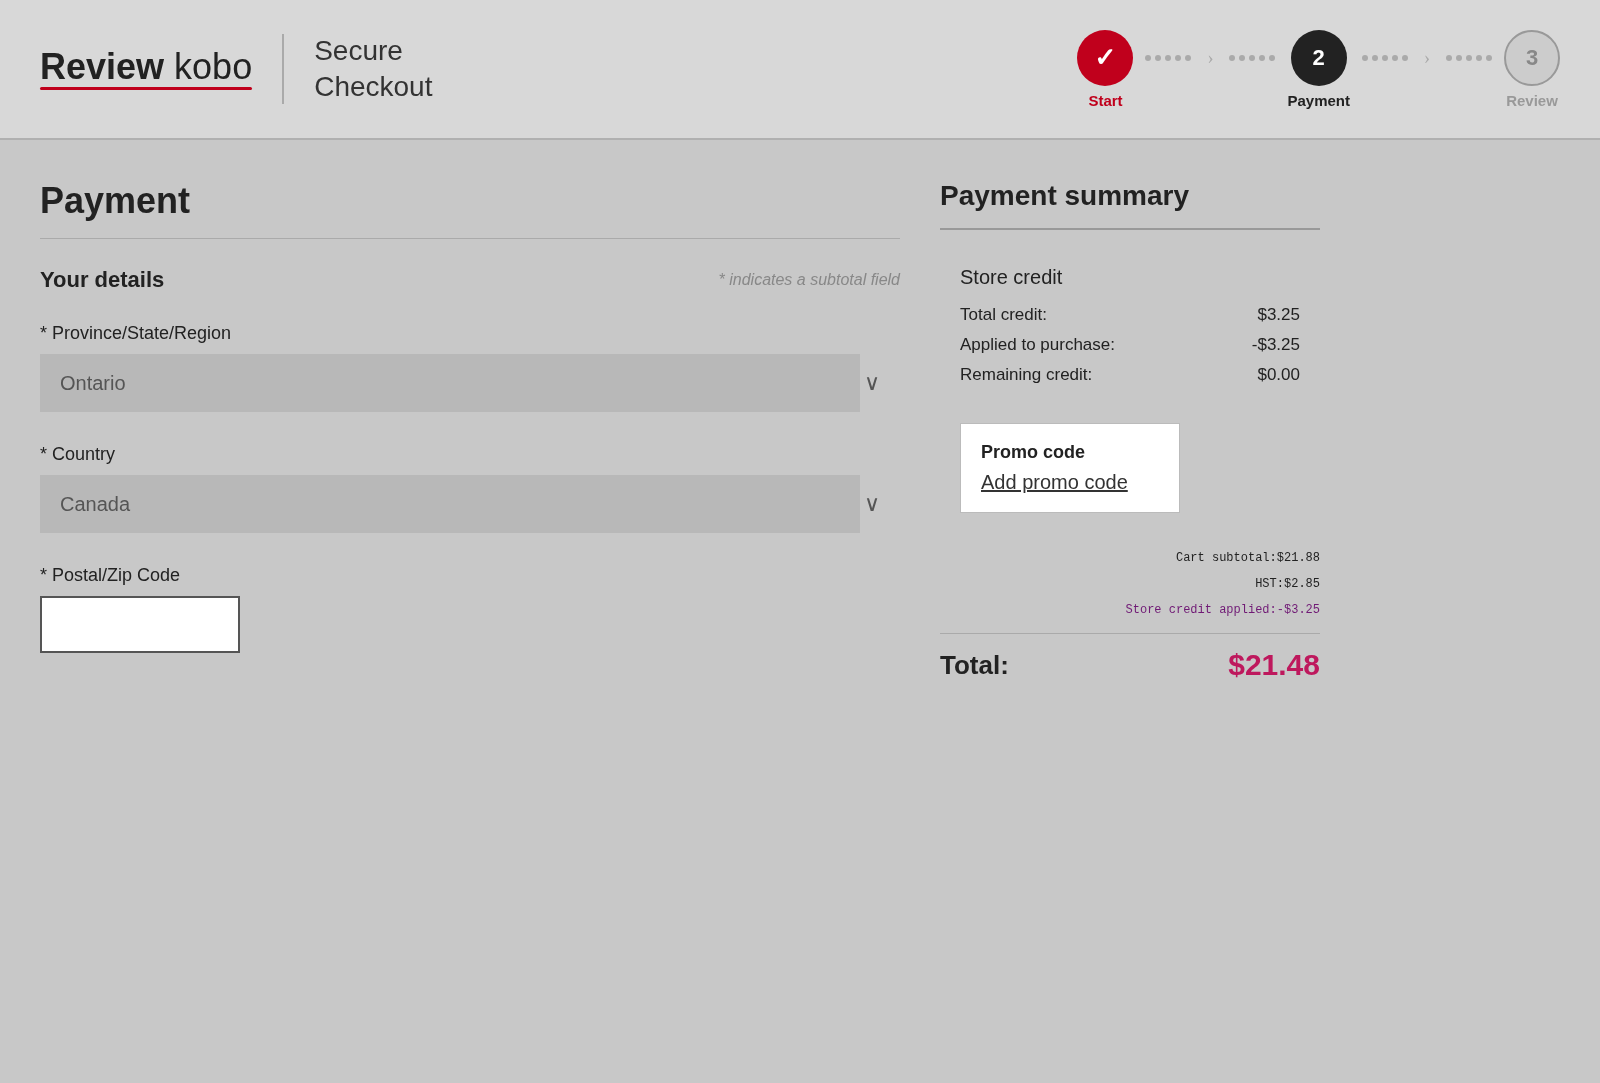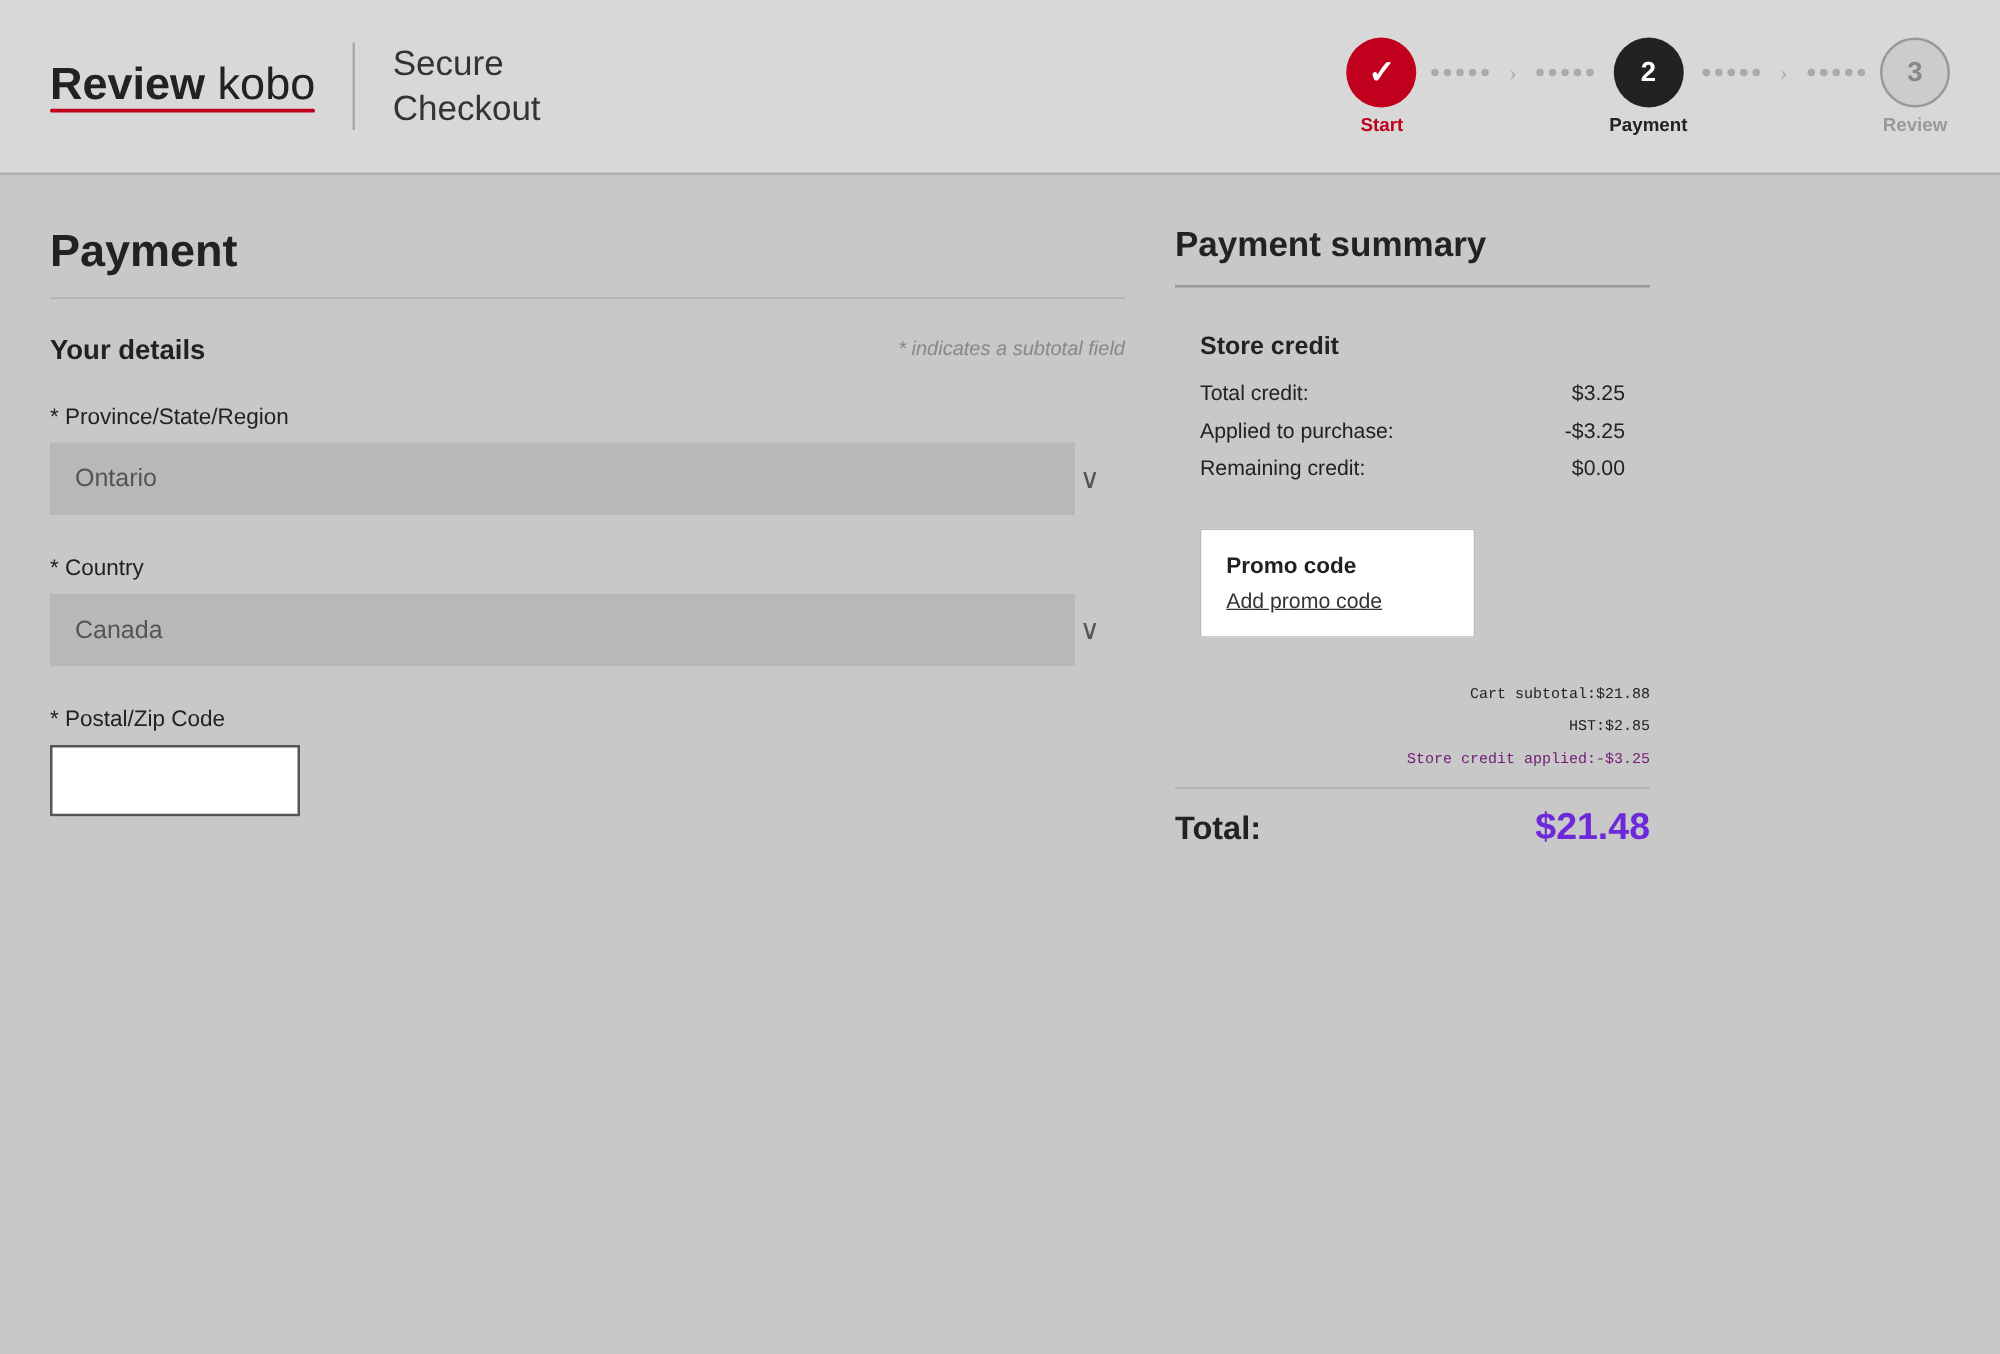--- a/index.html
+++ b/index.html
@@ -261,21 +261,21 @@
 
     .store-credit-box {
       background: #c8c8c8;
       padding: 20px;
       margin-bottom: 4px;
     }
 
     .store-credit-title {
       font-size: 20px;
       font-family: Arial, sans-serif;
-      font-weight: bold;
+      font-weight: normal;
       color: #222;
       margin-bottom: 16px;
     }
 
     .summary-row {
       display: flex;
       justify-content: space-between;
       margin-bottom: 10px;
       font-size: 17px;
       font-family: Arial, sans-serif;
@@ -297,21 +297,21 @@
 
     .promo-title {
       font-size: 18px;
       font-family: Arial, sans-serif;
       font-weight: bold;
       color: #222;
       margin-bottom: 8px;
     }
 
     .promo-link {
-      font-size: 17px;
+      font-size: 20px;
       font-family: Arial, sans-serif;
       color: #333;
       text-decoration: underline;
       cursor: pointer;
     }
 
     .promo-area {
       background: #c8c8c8;
       padding: 14px 20px;
       margin-bottom: 20px;
@@ -348,21 +348,21 @@
       font-size: 26px;
       font-family: Arial, sans-serif;
       font-weight: bold;
       color: #222;
     }
 
     .total-value {
       font-size: 30px;
       font-family: Arial, sans-serif;
       font-weight: bold;
-      color: #6d28d9;
+      color: #be185d;
     }
 
     .checkmark {
       font-size: 26px;
       color: white;
     }
   </style>
 </head>
 <body>
 

